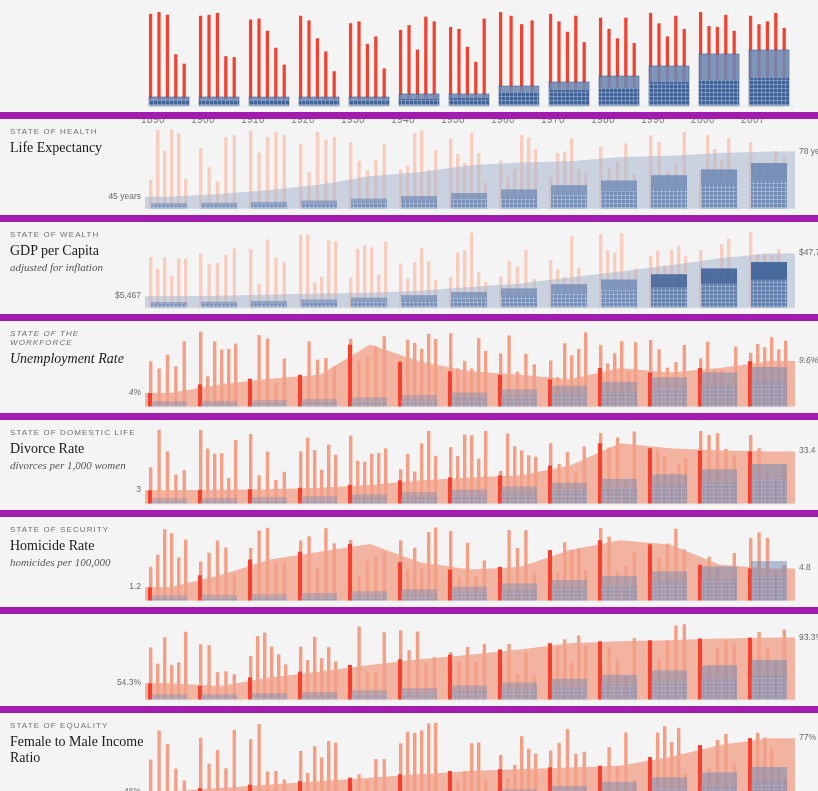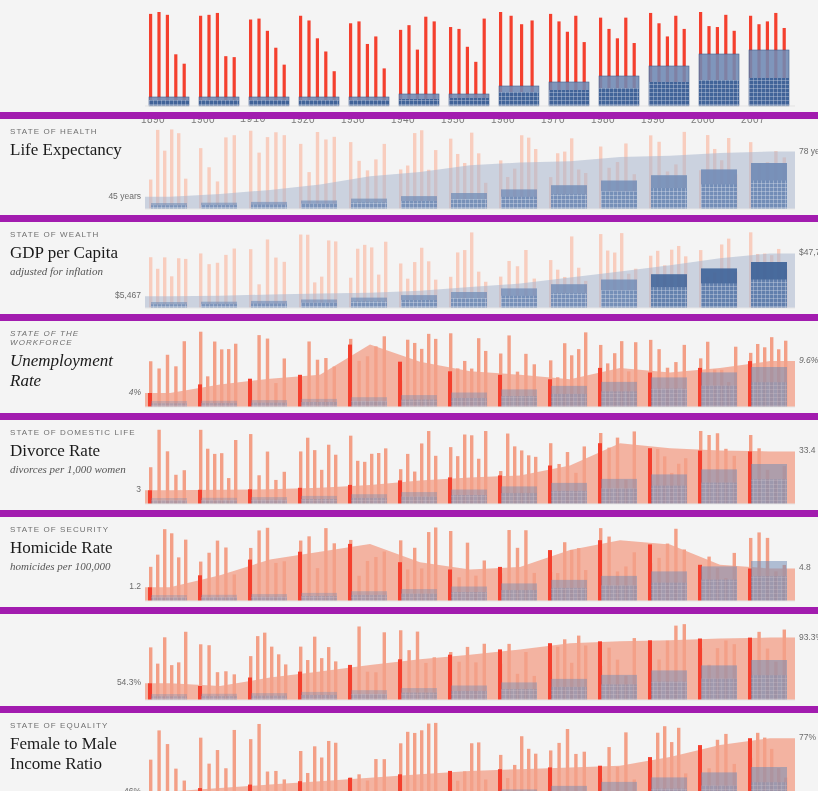--- a/index.html
+++ b/index.html
@@ -32,21 +32,21 @@
   .section-label{
     position:absolute;left:10px;top:8px;width:135px;
   }
   .kicker{
     font-size:8px;letter-spacing:1.1px;color:#6f6f6f;
     font-family:"Liberation Sans",sans-serif;
     text-transform:uppercase;margin-bottom:4px;
   }
   .title{
     font-family:"Liberation Serif",serif;
-    font-size:17px;color:#1a1a1a;line-height:1.15;font-weight:400;
+    font-size:14px;color:#1a1a1a;line-height:1.15;font-weight:400;
   }
   .subtitle{
     font-family:"Liberation Serif",serif;
     font-style:italic;font-size:11px;color:#555;margin-top:2px;
   }
   .plot{position:absolute;left:145px;top:0;width:650px;}
 
   .lbl-left,.lbl-right{
     position:absolute;font-size:8.5px;color:#6b6b6b;
     font-family:"Liberation Sans",sans-serif;white-space:nowrap;
@@ -164,21 +164,21 @@
           <rect x="637.60" y="19.98" width="3.2" height="78.02" fill="#f4402e"></rect>
           <rect x="604.00" y="42.00" width="40.00" height="56.00" fill="#6f8ab5" opacity="0.88" stroke="#2f4e80" stroke-width="0.6"></rect>
           <rect x="604.00" y="70.00" width="40.00" height="28.00" fill="url(#m-hatch)" opacity="0.9"></rect>
           <line x1="0" y1="98" x2="650" y2="98" stroke="#e3e3e3" stroke-width="1"></line>
         </svg>
     </div>
   </div>
   <div class="axis-labels">
       <div class="axis-tick" style="left: 25px;">1890</div>
       <div class="axis-tick" style="left: 75px;">1900</div>
-      <div class="axis-tick" style="left: 125px; font-family: Liberation Mono, monospace;">1910</div>
+      <div class="axis-tick" style="left: 125px;">1910</div>
       <div class="axis-tick" style="left: 175px;">1920</div>
       <div class="axis-tick" style="left: 225px;">1930</div>
       <div class="axis-tick" style="left: 275px;">1940</div>
       <div class="axis-tick" style="left: 325px;">1950</div>
       <div class="axis-tick" style="left: 375px;">1960</div>
       <div class="axis-tick" style="left: 425px;">1970</div>
       <div class="axis-tick" style="left: 475px;">1980</div>
       <div class="axis-tick" style="left: 525px;">1990</div>
       <div class="axis-tick" style="left: 575px;">2000</div>
       <div class="axis-tick" style="left: 625px;">2007</div>

